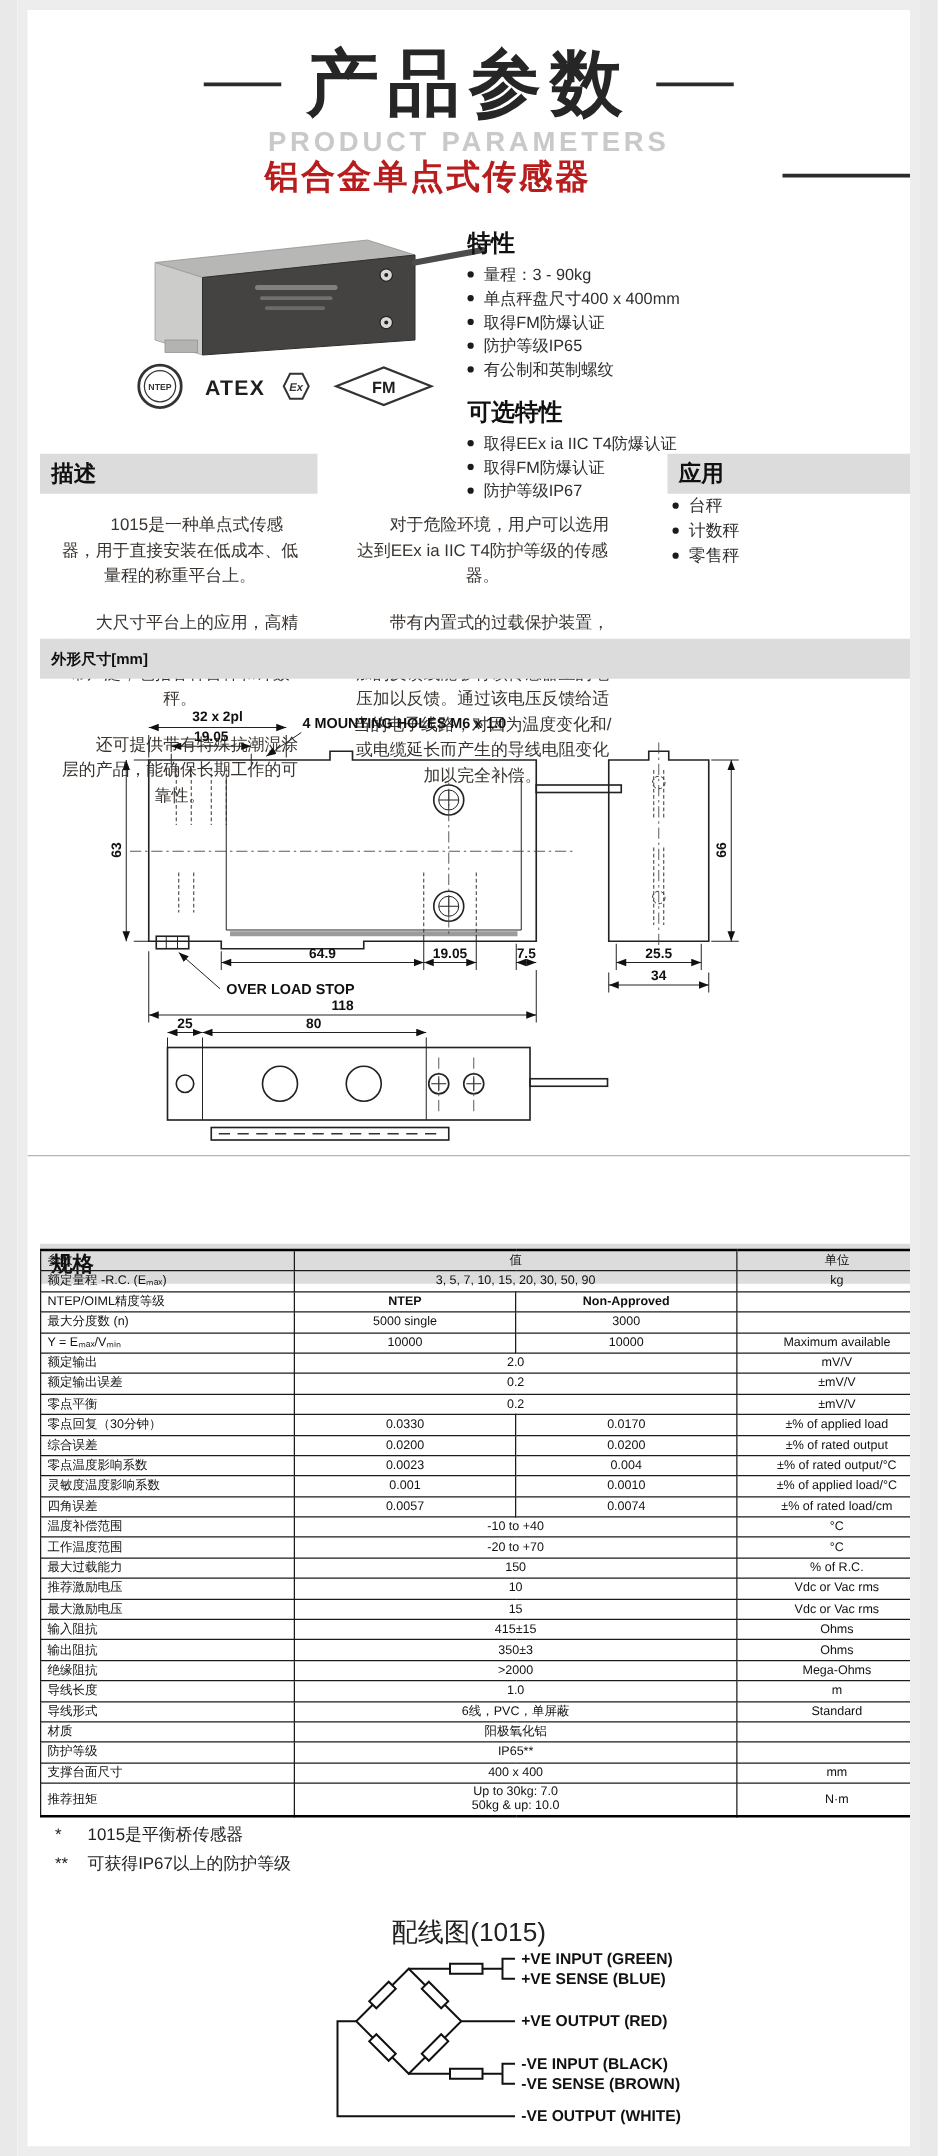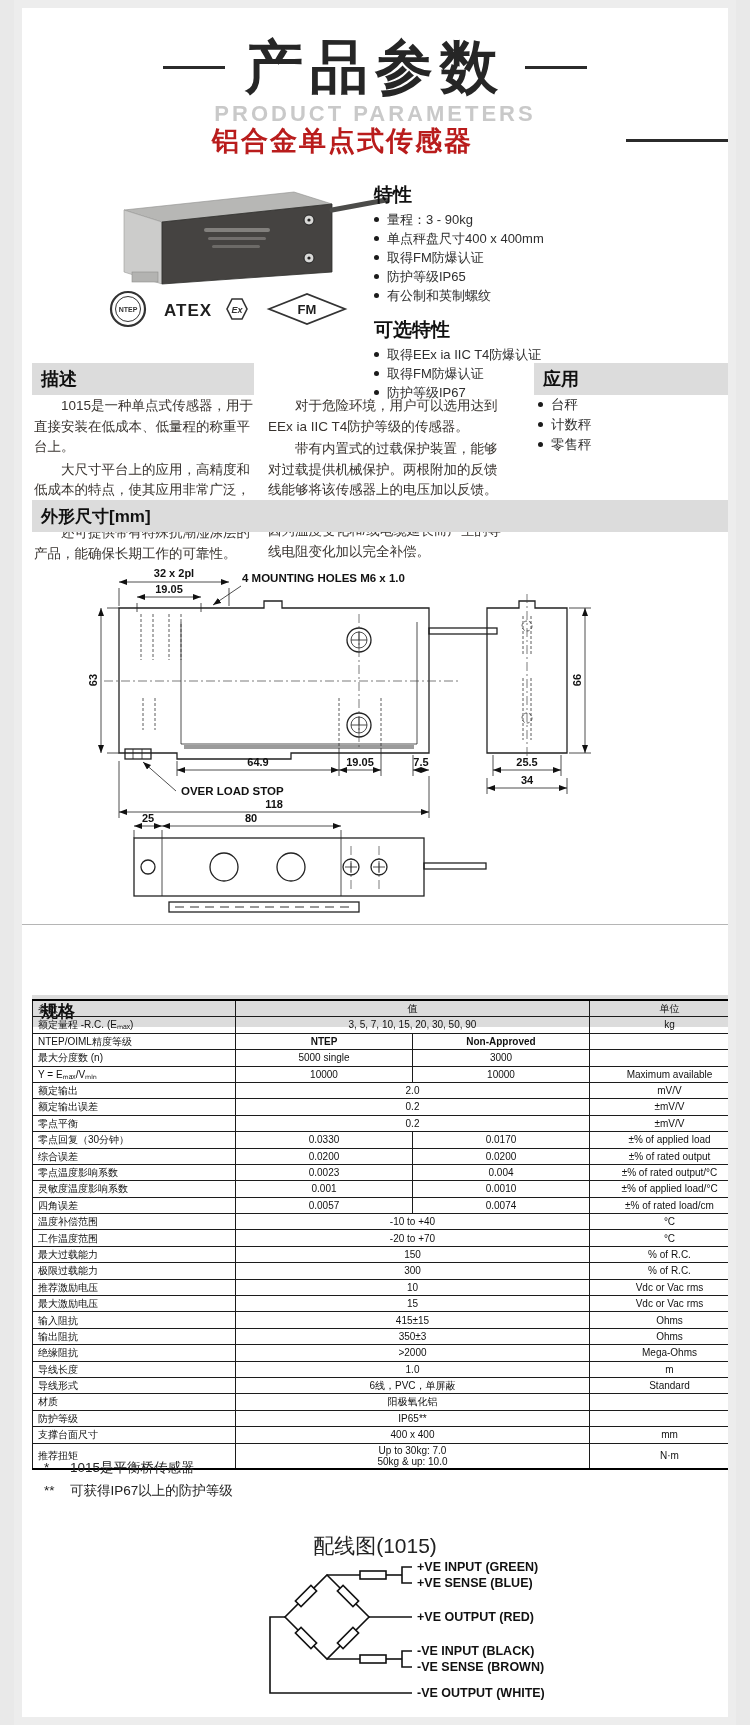--- a/index.html
+++ b/index.html
@@ -26,21 +26,21 @@
   ul.dotlist li::before{content:"";display:inline-block;width:5px;height:5px;border-radius:50%;
                         background:#1b1b1b;margin-right:8px;vertical-align:2px;}
   .opt-gap{margin-top:13px;}
 
   
   .gray-bar{position:absolute;background:#dcdcdc;display:flex;align-items:center;
             padding:16px 9px;box-sizing:border-box;font-weight:bold;color:#101010;}
 
   
   .desc-col{position:absolute;font-size:13.5px;line-height:20.5px;color:#38332f;width:224px;}
-  .desc-col p{margin:2px;text-indent:2em;}
+  .desc-col p{margin:16px;text-indent:2em;text-align:center;}
   .app-list{position:absolute;top:396px;left:524px;}
 
   
   .dim-svg{position:absolute;top:548px;left:15px;}
   .dim-svg text{font-family:"Liberation Sans",sans-serif;fill:#111;}
   .t-dim{font-size:11px;font-weight:bold;}
   .t-note{font-size:11.5px;font-weight:bold;}
   .ln{stroke:#222;stroke-width:1.3;fill:none;}
   .lt{stroke:#222;stroke-width:.8;fill:none;}
   .dash{stroke:#333;stroke-width:.8;fill:none;stroke-dasharray:3 2;}
@@ -146,21 +146,21 @@
       <p>带有内置式的过载保护装置，能够对过载提供机械保护。两根附加的反馈线能够将该传感器上的电压加以反馈。通过该电压反馈给适当的电子线路，对因为温度变化和/或电缆延长而产生的导线电阻变化加以完全补偿。</p>
     </div>
 
   <div class="gray-bar" style="top:363px;left:520px;width:215px;height:26px;font-size:18px;">应用</div>
   <ul class="dotlist app-list" style="font-size:13.5px;line-height:17px;">
       <li>台秤</li>
       <li>计数秤</li>
       <li>零售秤</li>
     </ul>
 
-  <div class="gray-bar" style="top:500px;left:18px;width:717px;height:27px;font-size:17px;">外形尺寸[mm]</div>
+  <div class="gray-bar" style="top:511px;left:18px;width:717px;height:27px;font-size:12px;">外形尺寸[mm]</div>
 
   <svg class="dim-svg" width="720" height="370" viewBox="0 0 720 370">
     <defs>
       <marker id="arr" markerWidth="9" markerHeight="7" refX="8" refY="3" orient="auto" markerUnits="userSpaceOnUse">
         <path d="M0,0 L8,3 L0,6 z" fill="#111"></path>
       </marker>
       <marker id="arrS" markerWidth="9" markerHeight="7" refX="0" refY="3" orient="auto" markerUnits="userSpaceOnUse">
         <path d="M8,0 L0,3 L8,6 z" fill="#111"></path>
       </marker>
     </defs>
@@ -375,25 +375,20 @@
           <td class="c-param">工作温度范围</td>
           <td class="c-val pre" colspan="2">-20 to +70</td>
           <td class="c-unit">°C</td>
         </tr>
         <tr>
           <td class="c-param">最大过载能力</td>
           <td class="c-val pre" colspan="2">150</td>
           <td class="c-unit">% of R.C.</td>
         </tr>
         <tr>
-          <td class="c-param">极限过载能力</td>
-          <td class="c-val pre" colspan="2">300</td>
-          <td class="c-unit">% of R.C.</td>
-        </tr>
-        <tr>
           <td class="c-param">推荐激励电压</td>
           <td class="c-val pre" colspan="2">10</td>
           <td class="c-unit">Vdc or Vac rms</td>
         </tr>
         <tr>
           <td class="c-param">最大激励电压</td>
           <td class="c-val pre" colspan="2">15</td>
           <td class="c-unit">Vdc or Vac rms</td>
         </tr>
         <tr>

